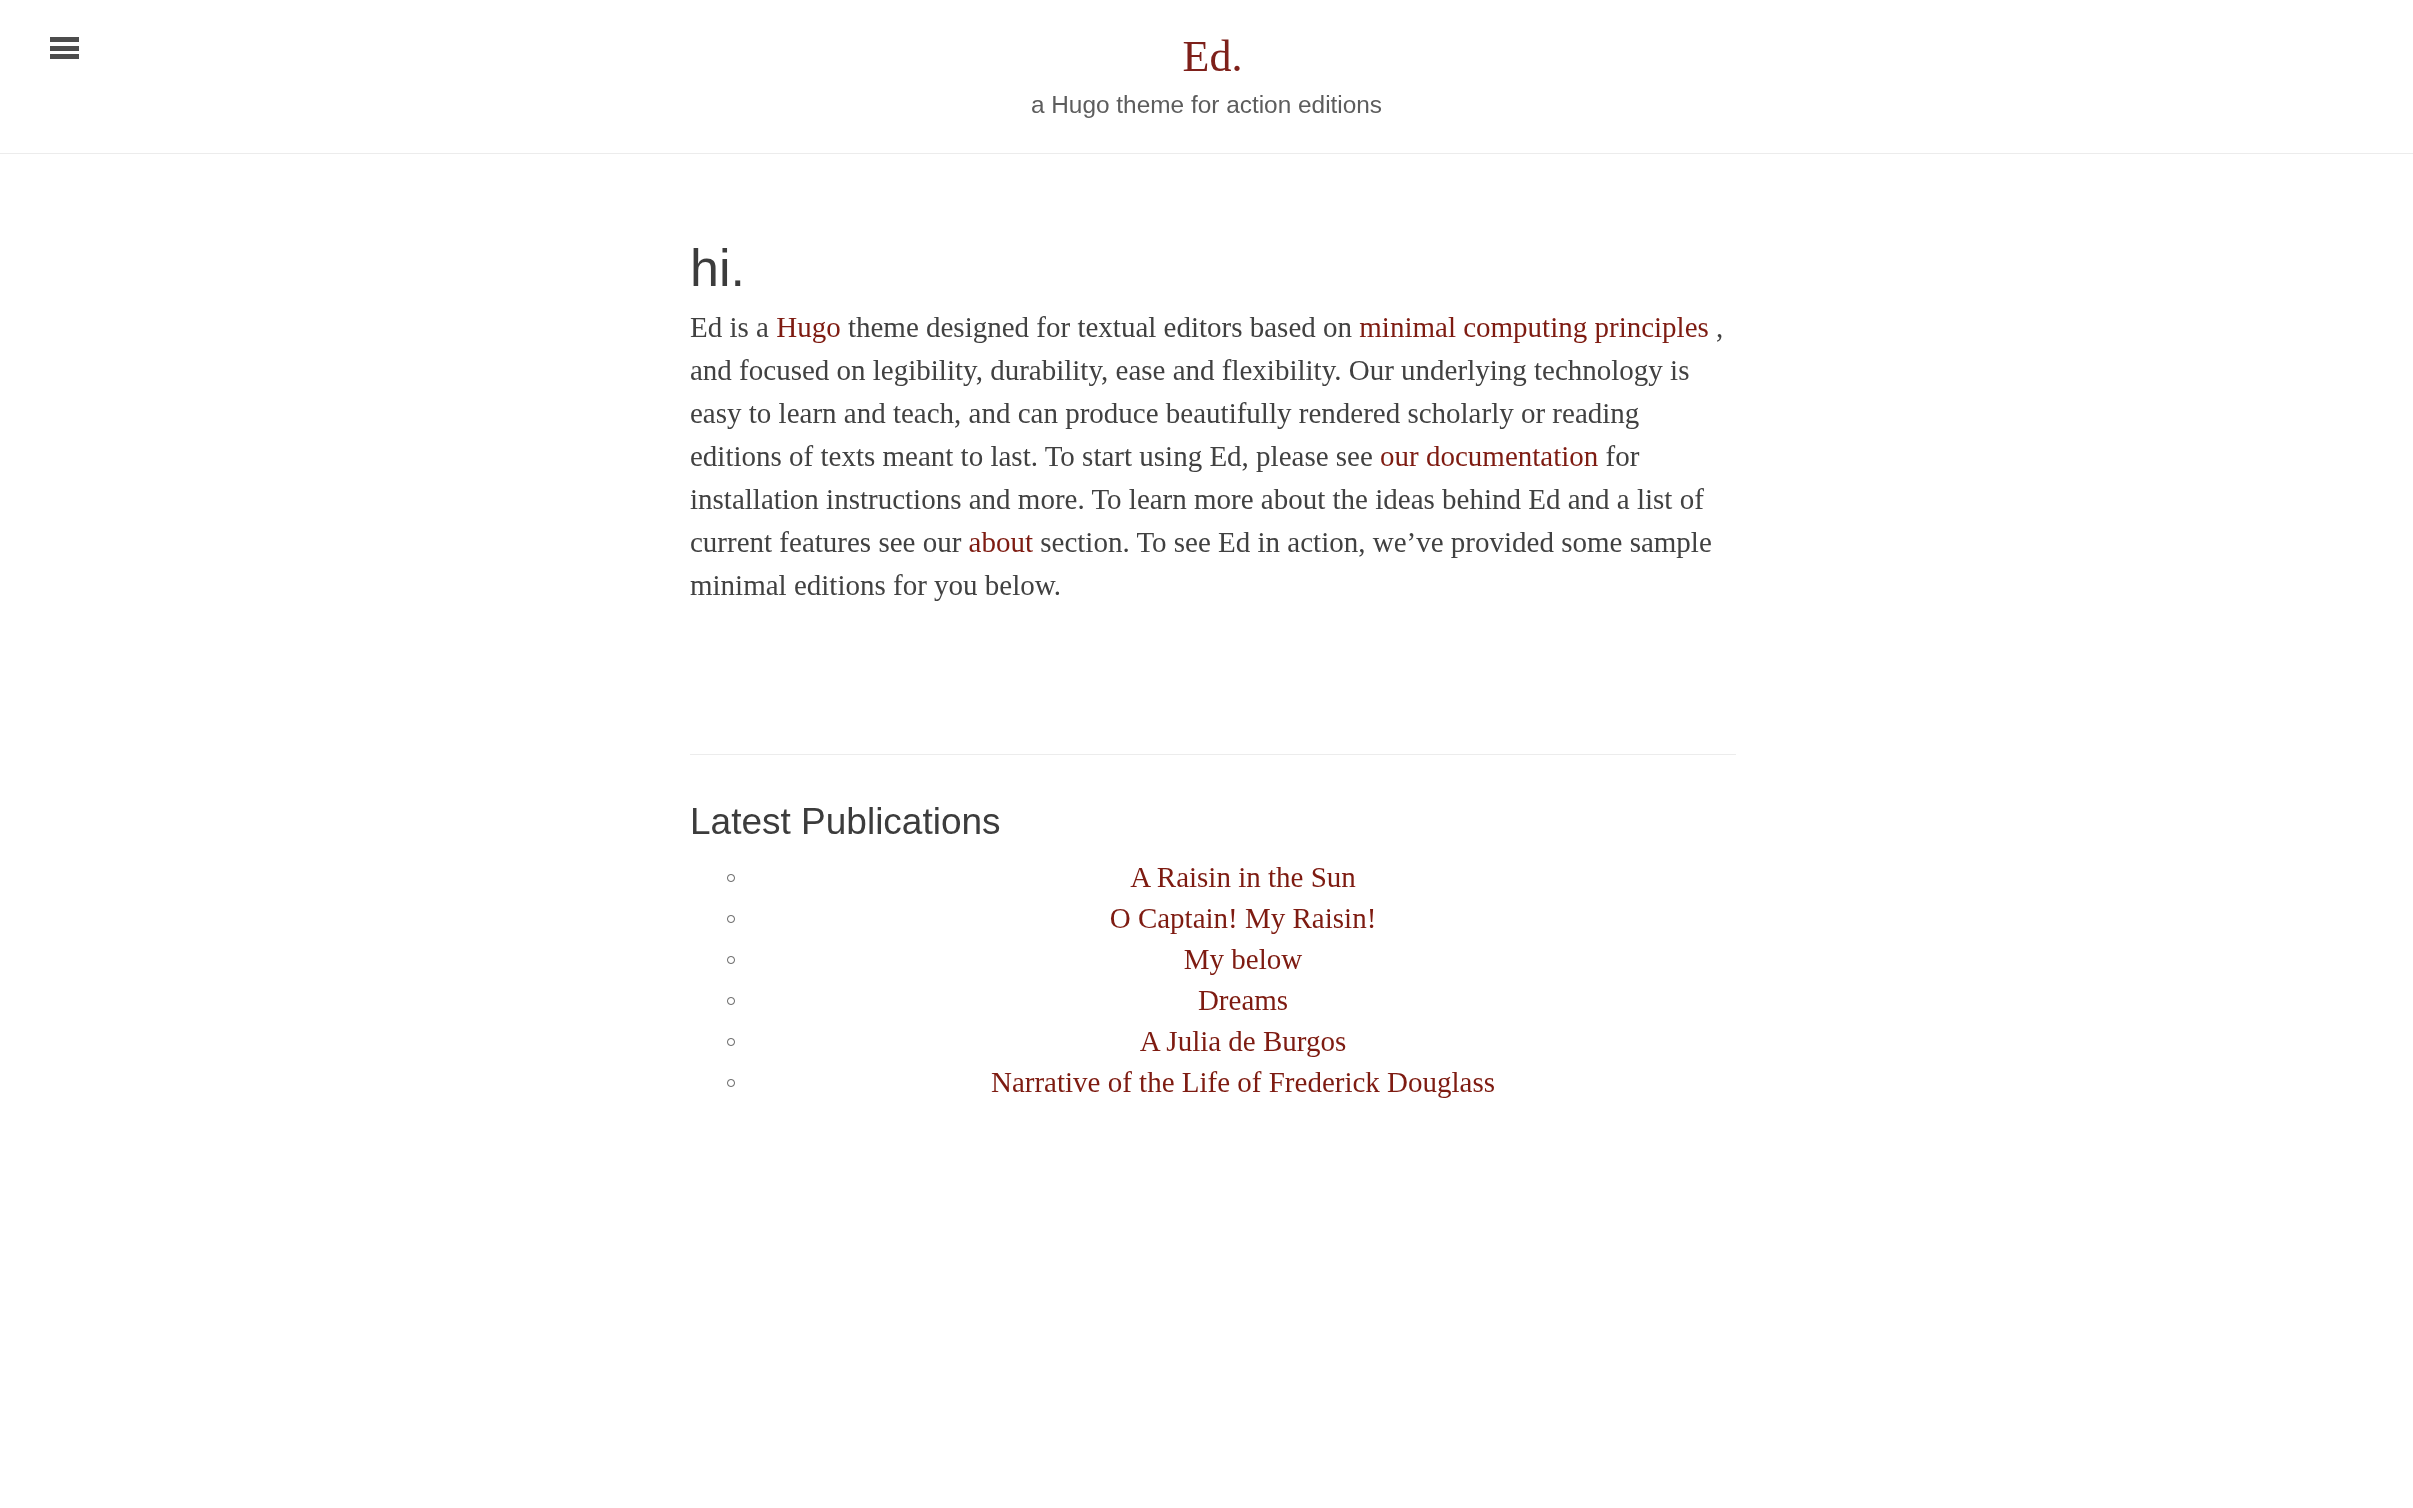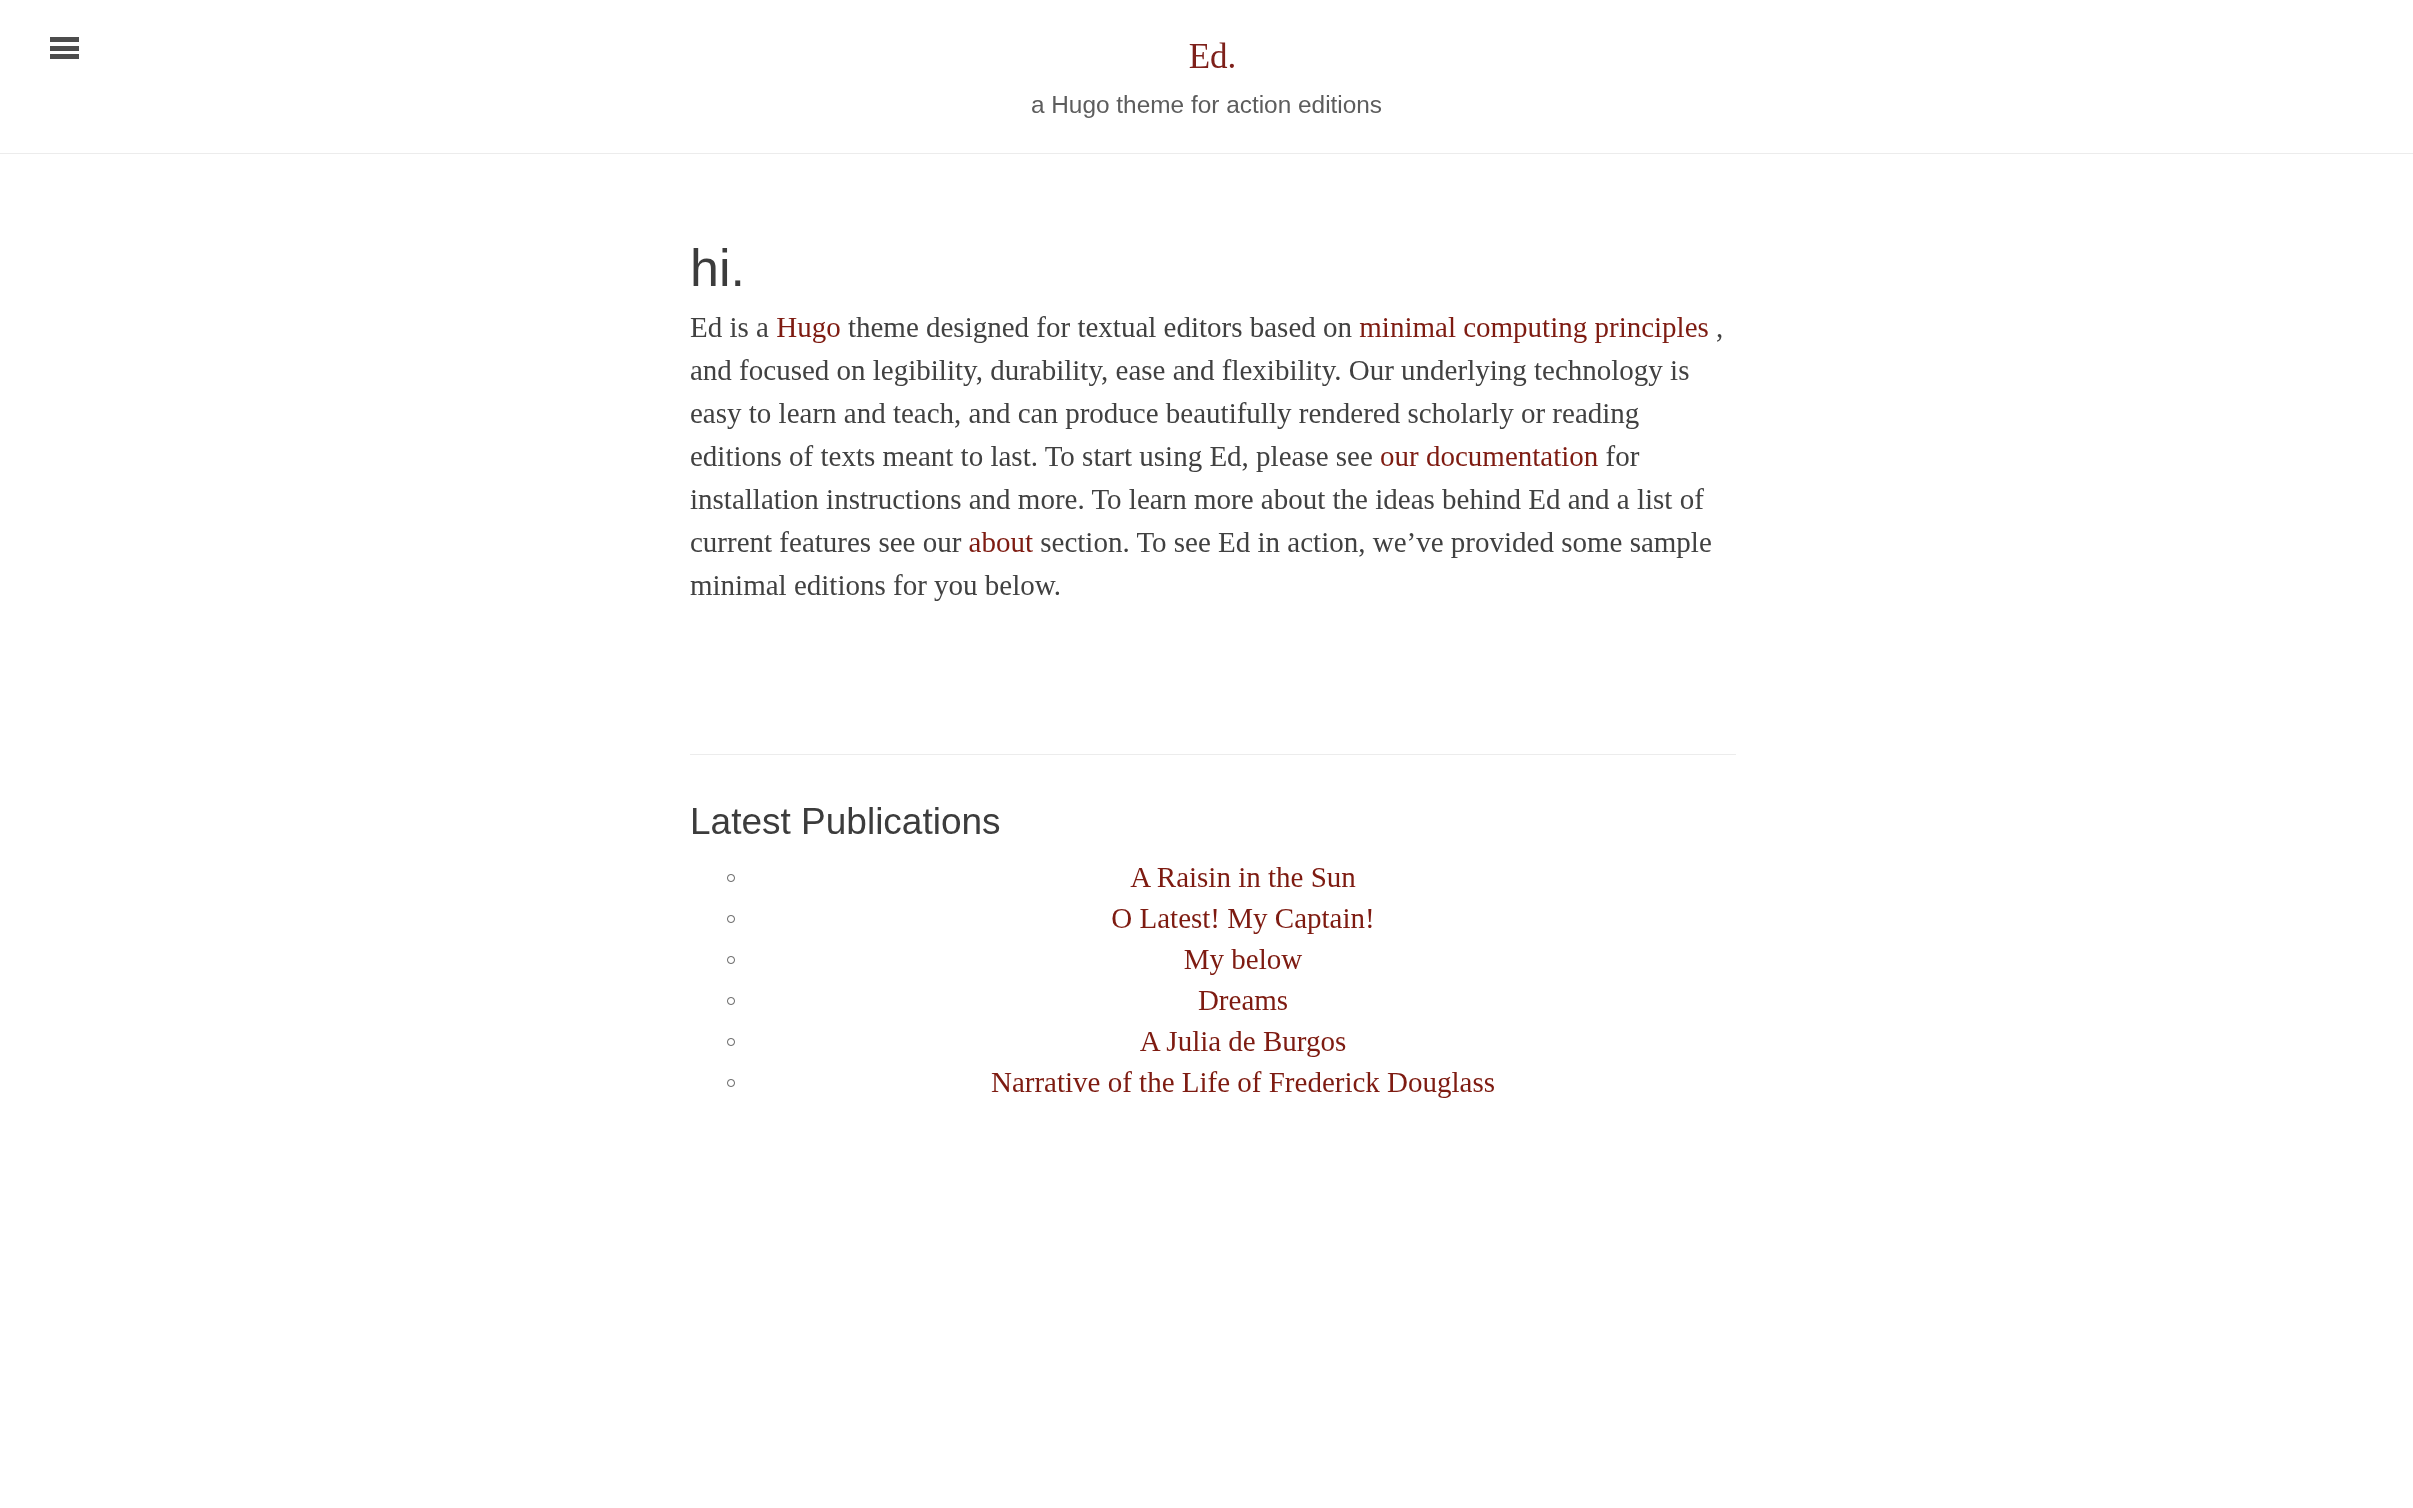--- a/index.html
+++ b/index.html
@@ -32,21 +32,21 @@
     position:absolute;left:50px;top:37px;width:29px;cursor:pointer;
   }
   .hamburger .bar{
     height:5px;background:var(--menu-icon);margin-bottom:3.6px;
   }
   .hamburger .bar:last-child{margin-bottom:0;}
   .site-title{
     margin:0;padding-top:30px;
     font-family:"Liberation Serif",serif;
     font-weight:400;
-    font-size:35px;line-height:53px;
+    font-size:44px;line-height:53px;
     text-align:center;
     color:var(--title);
     padding-left:12px;
   }
   .site-subtitle{
     margin:7.2px 0 0;
     font-family:"Liberation Sans",sans-serif;
     font-size:24.4px;line-height:29px;
     text-align:center;
     color:var(--subtitle-text);
@@ -126,20 +126,20 @@
 
 <main class="content">
   <h1 class="intro-heading">hi.</h1>
   <p class="intro-paragraph">Ed is a <a href="#">Hugo</a> theme designed for textual editors based on <a href="#">minimal computing principles</a> , and focused on legibility, durability, ease and flexibility. Our underlying technology is easy to learn and teach, and can produce beautifully rendered scholarly or reading editions of texts meant to last. To start using Ed, please see <a href="#">our documentation</a> for installation instructions and more. To learn more about the ideas behind Ed and a list of current features see our <a href="#">about</a> section. To see Ed in action, we’ve provided some sample minimal editions for you below.</p>
 
   <hr class="section-divider">
 
   <h2 class="pubs-heading">Latest Publications</h2>
   <ul class="pubs-list">
       <li><a href="#">A Raisin in the Sun</a></li>
-      <li><a href="#">O Latest! My Captain!</a></li>
+      <li><a href="#">O Captain! My Raisin!</a></li>
       <li><a href="#">My below</a></li>
       <li><a href="#">Dreams</a></li>
       <li><a href="#">A Julia de Burgos</a></li>
       <li><a href="#">Narrative of the Life of Frederick Douglass</a></li>
     </ul>
 </main>
 
 
 </body></html>

